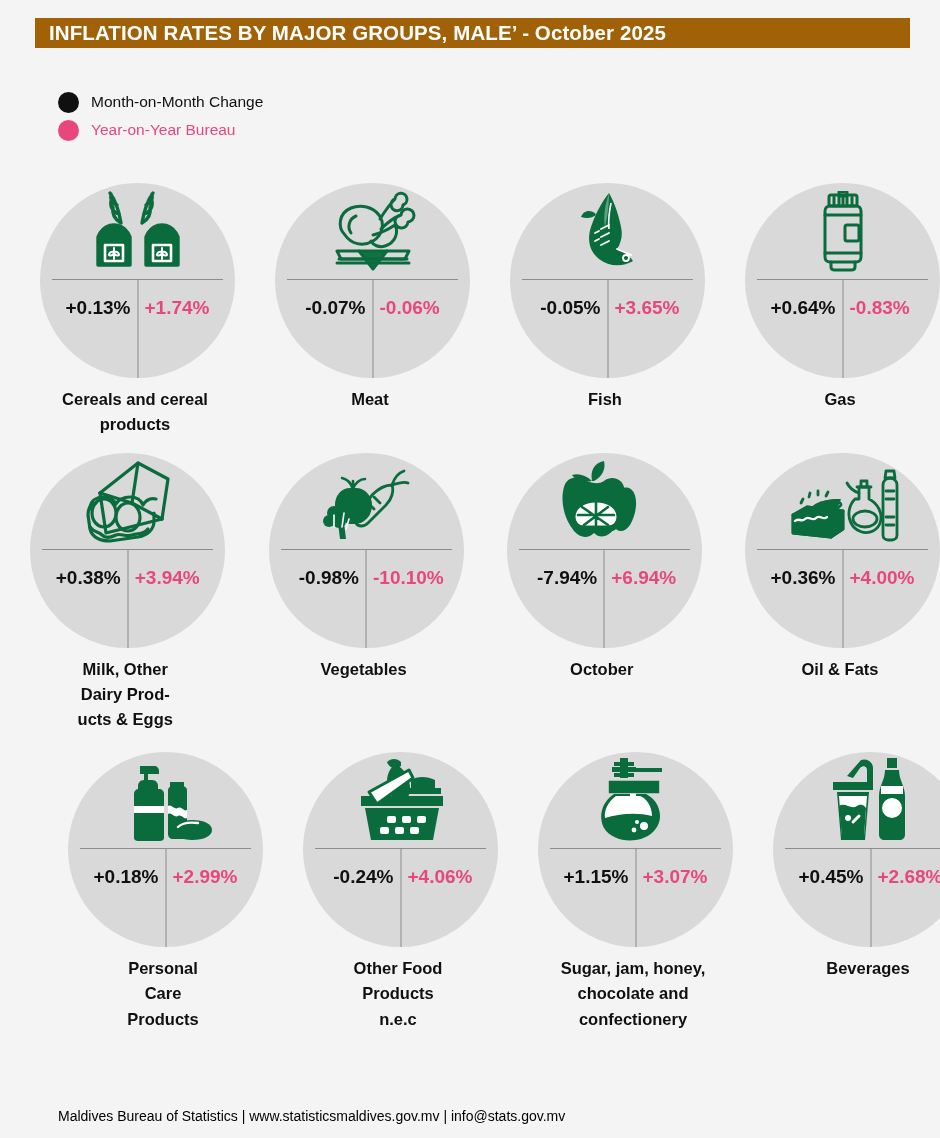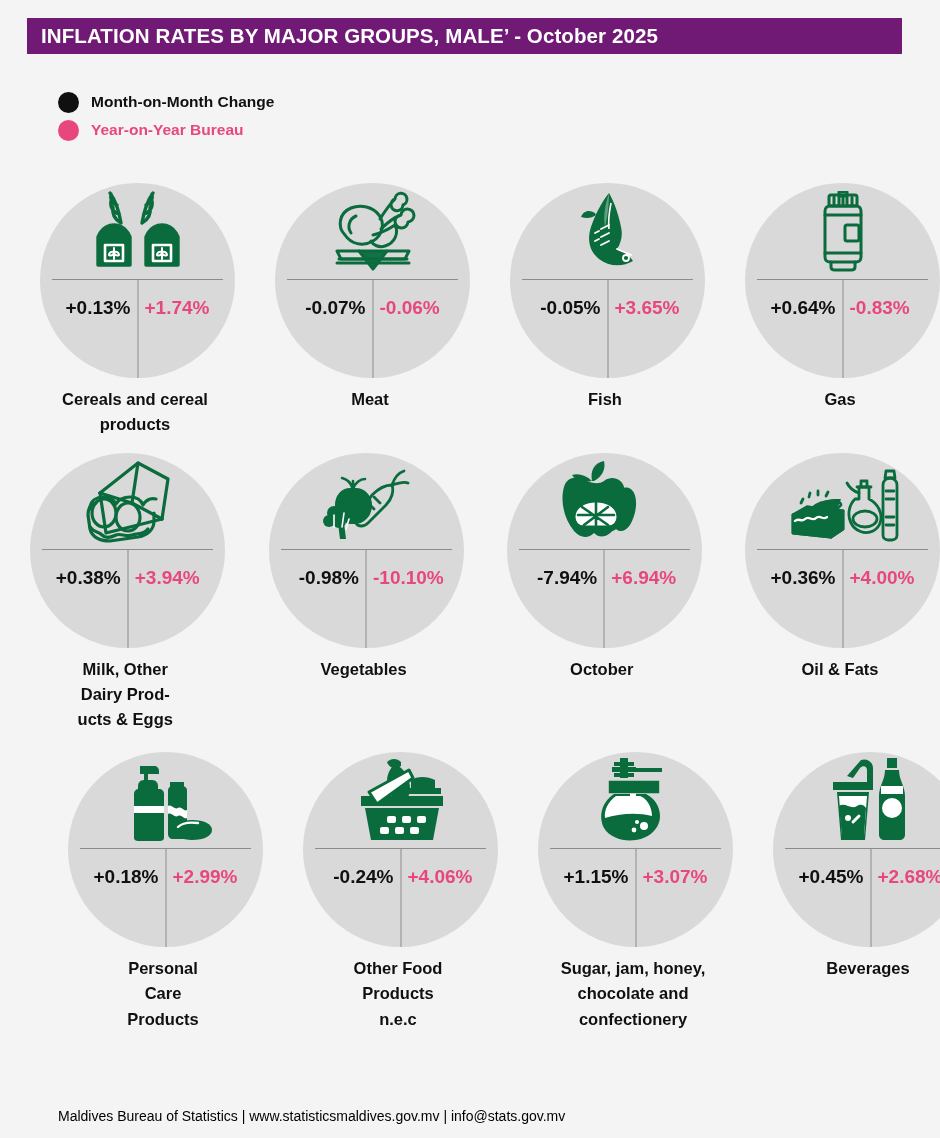--- a/index.html
+++ b/index.html
@@ -12,25 +12,25 @@
     height: 1138px;
     background: #f4f4f4;
     font-family: "Liberation Sans", sans-serif;
     overflow: hidden;
     position: relative;
   }
 
   
   .title-bar {
     position: absolute;
-    left: 27px;
+    left: 35px;
     top: 18px;
     width: 875px;
-    height: 36px;
-    background: #701a75;
+    height: 30px;
+    background: #a16207;
     display: flex;
     align-items: center;
     box-sizing: border-box;
     padding-left: 14px;
   }
   .title-bar .title-text {
     color: #ffffff;
     font-size: 20.5px;
     font-weight: bold;
     letter-spacing: 0.1px;
@@ -52,21 +52,21 @@
   .legend-dot {
     width: 21px;
     height: 21px;
     border-radius: 50%;
     flex: 0 0 auto;
   }
   .legend-dot.mom { background: #101010; }
   .legend-dot.yoy { background: #e8477e; }
   .legend-label {
     font-size: 15.5px;
-    font-weight: bold;
+    font-weight: normal;
     margin-left: 12px;
     white-space: nowrap;
   }
   .legend-label.mom { color: #101010; }
   .legend-label.yoy { color: #e8477e; }
 
   
   .grid {
     position: absolute;
     left: 0;

